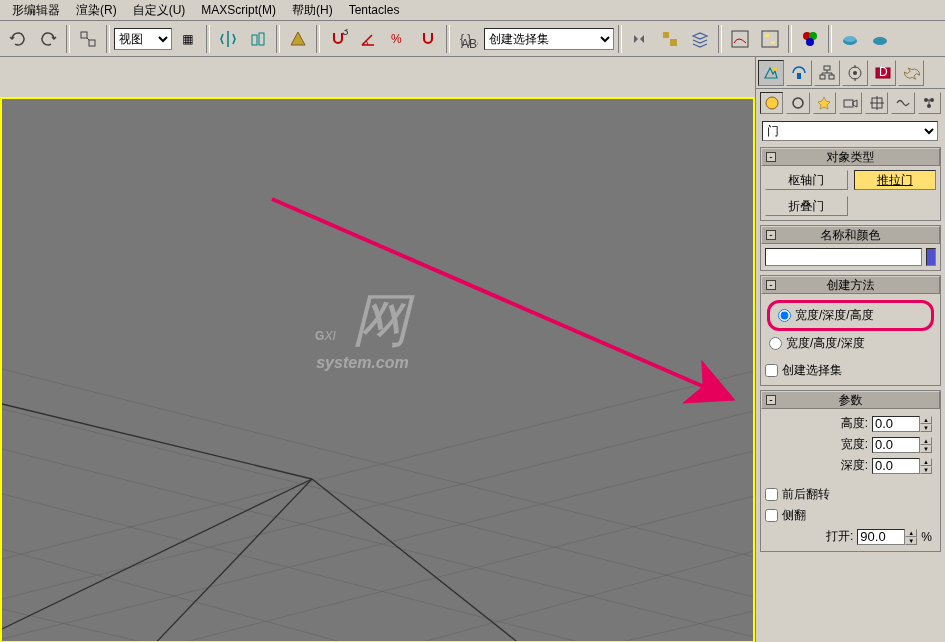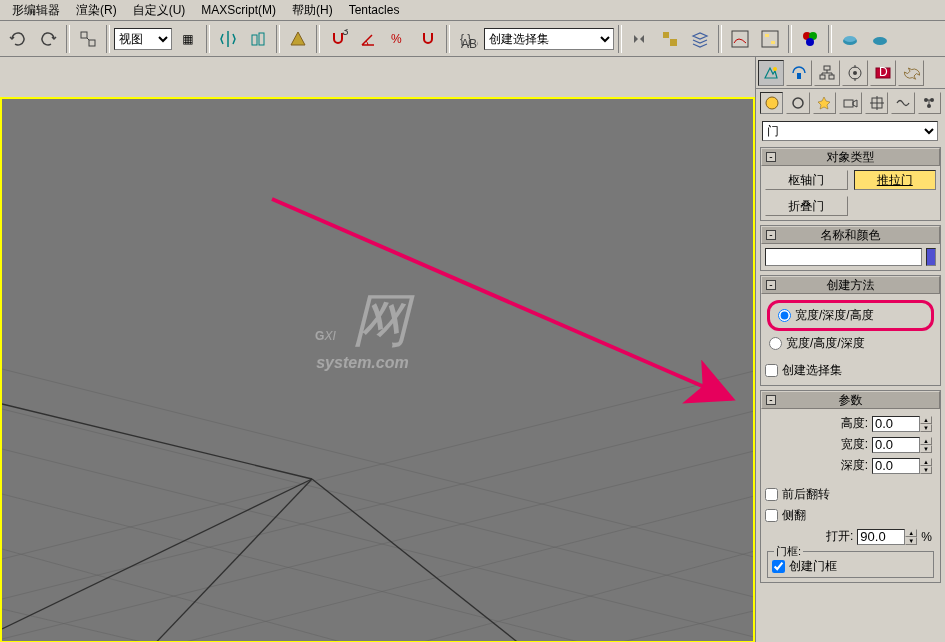--- a/index.html
+++ b/index.html
@@ -439,23 +439,16 @@
             <span>打开:</span>
             <div class="spinner">
               <input value="90.0" style="">
               <div class="spinner-btns">
                 <div>▲</div>
                 <div>▼</div>
               </div>
             </div>
             <span>%</span>
           </div>
-        <div class="fieldset">
-          <span class="fieldset-label">门框:</span>
-          <div class="checkbox-row">
-              <input type="checkbox" checked="" style="">
-              <span>创建门框</span>
-            </div>
-        </div>
       </div>
     </div>
   </div>
 </div>
 
 </body></html>

